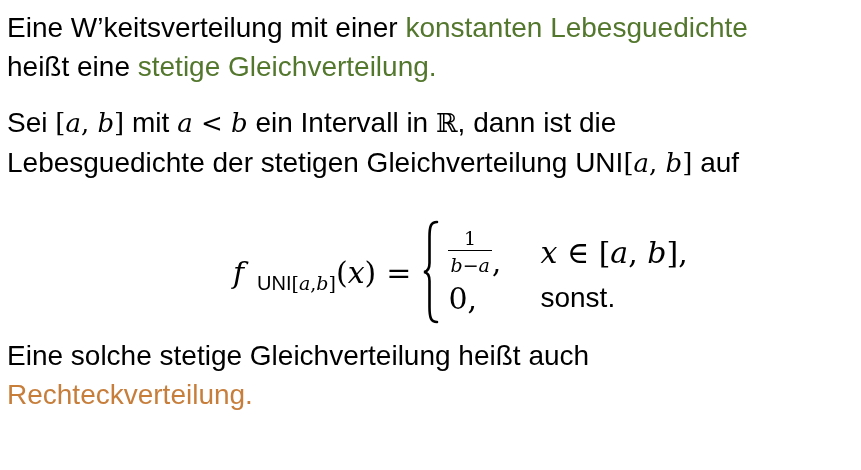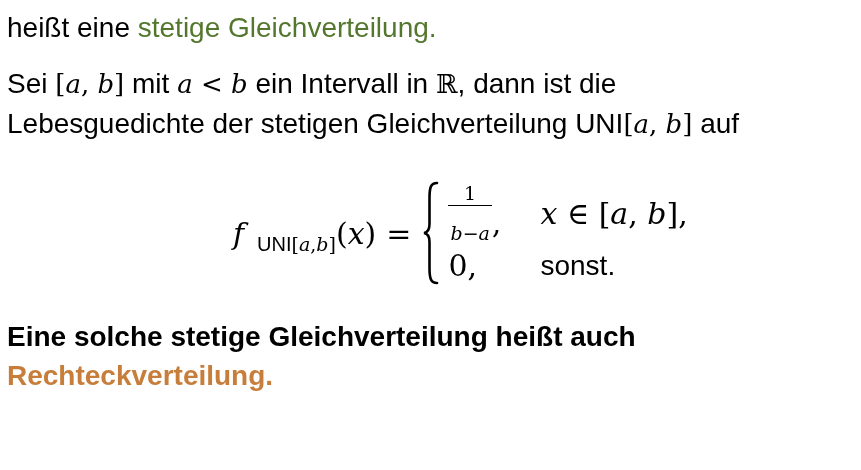--- a/index.html
+++ b/index.html
@@ -10,21 +10,21 @@
   }
   html,body{margin:0;padding:0;}
   body{
     width:861px;height:470px;overflow:hidden;box-sizing:border-box;
     background:var(--bg);color:var(--ink);
     font-family:"Liberation Sans",sans-serif;
     padding:8px 0 0 7px;
   }
   .para{font-size:28px;line-height:39px;}
   .para-setup{margin-top:17px;}
-  .para-remark{margin-top:32px;font-weight:bold;}
+  .para-remark{margin-top:12px;}
   .text-line{white-space:nowrap;}
   
   .seg-s{color:var(--ink);}
   .seg-g{color:var(--green);}
   .seg-o{color:var(--orange);}
   .seg-i{font-family:"DejaVu Serif",serif;font-style:italic;font-size:26px;}
   .seg-r{font-family:"DejaVu Serif",serif;font-size:26px;}
   .seg-bb{font-family:"DejaVu Serif","DejaVu Sans",serif;font-size:26px;}
 
   
@@ -44,32 +44,33 @@
   .eq{margin:0 10px;font-size:30px;}
   .brace{margin-right:9px;flex:0 0 auto;}
   .cases{
     display:grid;grid-template-columns:auto auto;
     column-gap:26px;row-gap:4px;align-items:center;
     font-size:29px;
   }
   .case-value{min-width:66px;display:inline-flex;align-items:center;}
   .frac{display:inline-flex;flex-direction:column;align-items:center;line-height:1.15;}
   .frac .num{font-size:19px;}
-  .frac .den{font-size:19px;border-top:1.6px solid var(--ink);padding:17px 2px 0 2px;}
+  .frac .den{font-size:19px;border-top:1.6px solid var(--ink);padding:4px 2px 0 2px;}
   .frac-comma{position:relative;top:9px;font-size:29px;}
   .den-it{font-style:italic;}
   .case-zero{font-size:30px;}
   .case-text{font-family:Liberation Sans, sans-serif;font-size:28px;}
 </style>
 </head>
 <body>
 
 <div>
 
   <div class="para">
+      <div class="text-line"><span class="seg-s">Eine W’keitsverteilung mit einer </span><span class="seg-g">konstanten Lebesguedichte</span></div>
       <div class="text-line"><span class="seg-s">heißt eine </span><span class="seg-g">stetige Gleichverteilung.</span></div>
     </div>
 
   <div class="para para-setup">
       <div class="text-line"><span class="seg-s">Sei </span><span class="seg-r">[</span><span class="seg-i">a</span><span class="seg-r">, </span><span class="seg-i">b</span><span class="seg-r">]</span><span class="seg-s"> mit </span><span class="seg-i">a</span><span class="seg-r"> &lt; </span><span class="seg-i">b</span><span class="seg-s"> ein Intervall in </span><span class="seg-bb">ℝ</span><span class="seg-s">, dann ist die</span></div>
       <div class="text-line"><span class="seg-s">Lebesguedichte der stetigen Gleichverteilung UNI</span><span class="seg-r">[</span><span class="seg-i">a</span><span class="seg-r">, </span><span class="seg-i">b</span><span class="seg-r">]</span><span class="seg-s"> auf</span></div>
     </div>
 
   <div class="formula">
     <span class="lhs">

